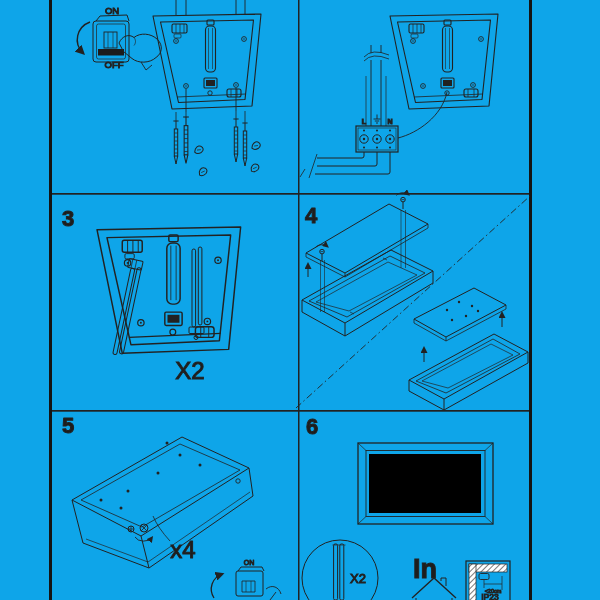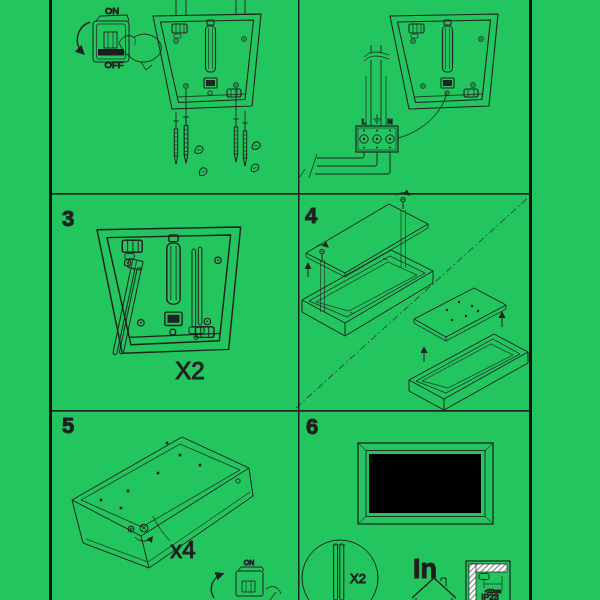--- a/index.html
+++ b/index.html
@@ -1,16 +1,16 @@
 <!DOCTYPE html>
 <html><head>
 <meta charset="utf-8">
 <style>
   html,body{margin:0;padding:0;background:#ffffff;}
-  .stage{position:relative;width:600px;height:600px;background:#22c55e;overflow:hidden;}
+  .stage{position:relative;width:600px;height:600px;background:#0ea5e9;overflow:hidden;}
   svg{display:block}
   svg text{font-family:"Liberation Sans","DejaVu Sans",sans-serif;fill:#1d1d1d;}
   .stepnum{font-weight:bold;font-size:22px;}
   .qty{font-size:24px;}
   .tiny{font-size:9.5px;}
 </style>
 </head>
 <body>
 
 <div class="stage">

